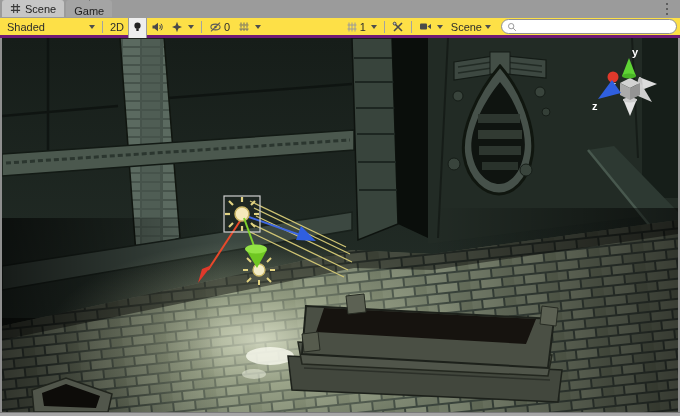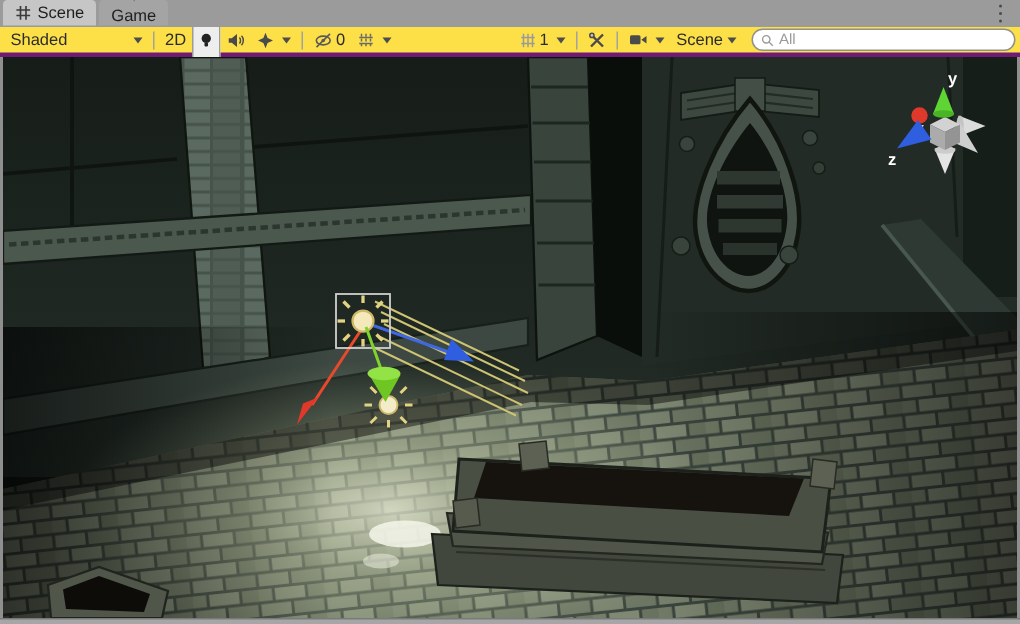--- a/index.html
+++ b/index.html
@@ -133,21 +133,20 @@
       </div>
       <div class="dd">
         <span>Scene</span>
         <span class="arr"></span>
       </div>
       <div class="search">
         <svg class="icon" width="10" height="10" viewBox="0 0 12 12">
           <circle cx="5" cy="5" r="3.2" fill="none" stroke="#9a9a9a" stroke-width="1.2"></circle>
           <path d="M7.4 7.4L10.6 10.6" stroke="#9a9a9a" stroke-width="1.2"></path>
         </svg>
-        <input placeholder="All" style="">
       </div>
     </div>
   </div>
 
   <div class="viewport">
     <svg width="676" height="374" viewBox="0 0 676 374">
       <defs>
         <pattern id="bricks" width="44" height="20" patternUnits="userSpaceOnUse" patternTransform="rotate(-6)">
           <rect width="44" height="20" fill="#3b453d"></rect>
           <rect x="1" y="1" width="20" height="8" fill="#79826e"></rect>

